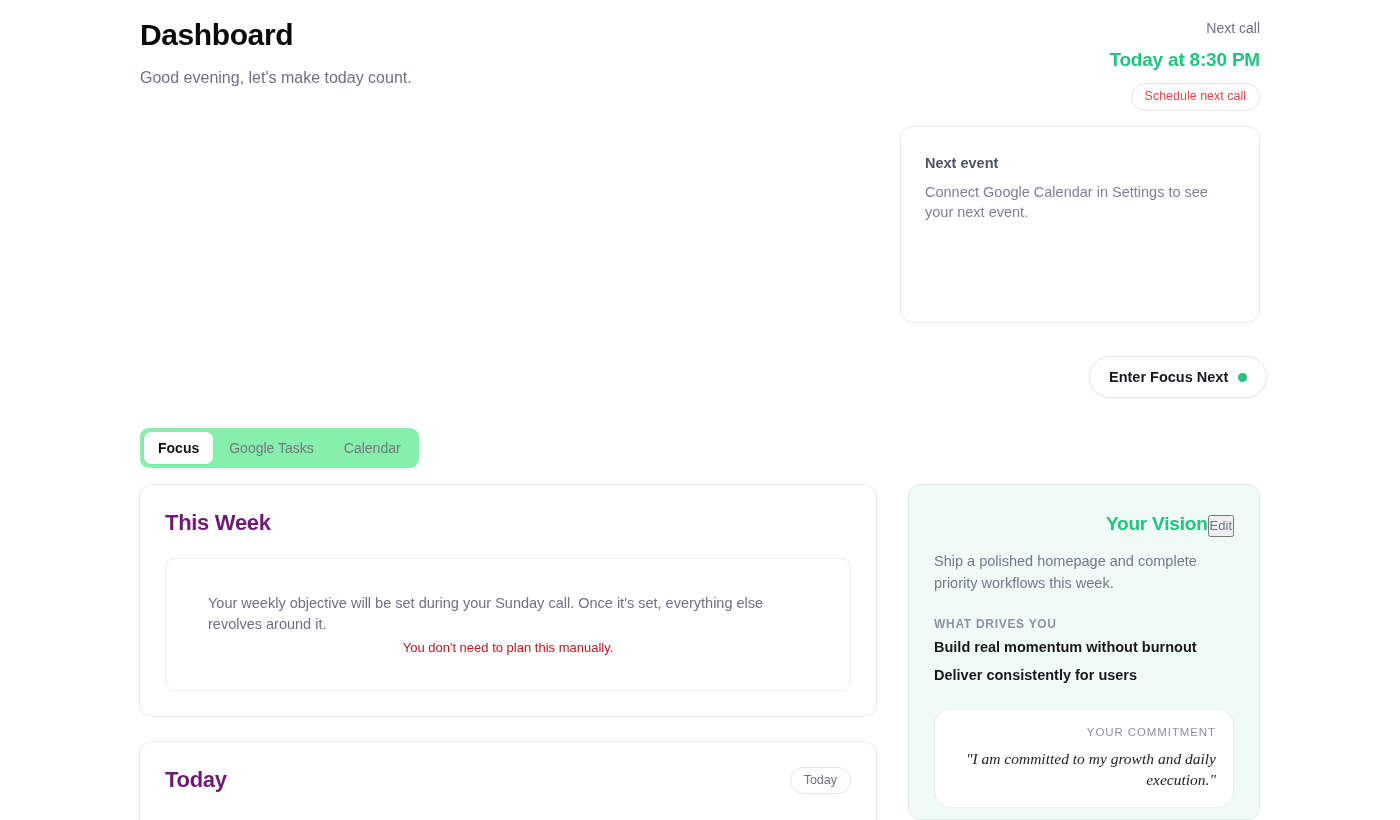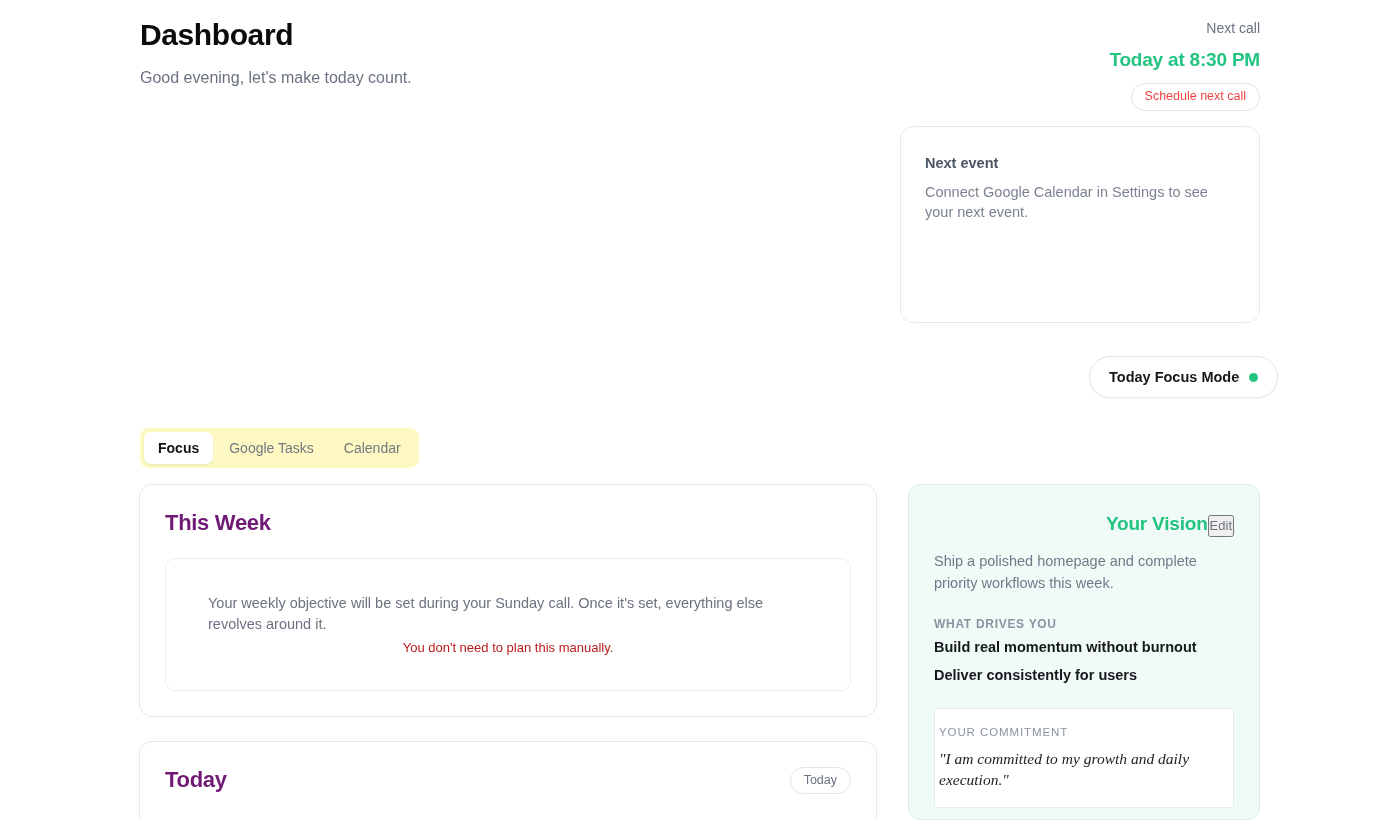--- a/index.html
+++ b/index.html
@@ -136,21 +136,21 @@
     background: #22c480;
     flex: none;
   }
 
   
   .tabs {
     position: absolute;
     left: 140px;
     top: 428px;
     display: inline-flex;
-    background: #fef9c3;
+    background: #86efac;
     border-radius: 9px;
     padding: 4px;
     gap: 2px;
     justify-content: space-between;
   }
 
   .tab {
     font-size: 14px;
     color: #73787f;
     padding: 6px 14px;
@@ -305,22 +305,23 @@
     font-weight: 700;
     color: #16181d;
     line-height: 26px;
     margin-top: 2px;
   }
 
   .commitment-box {
     margin-top: 20px;
     background: #ffffff;
     border: 1px solid #e8ecea;
-    border-radius: 2px;
-    padding: 15px 4px 17px;
+    border-radius: 17px;
+    padding: 15px 17px 17px;
+    text-align: right;
   }
 
   .commitment-label {
     font-size: 11.5px;
     font-weight: 400;
     letter-spacing: 0.9px;
     color: #8b94a0;
     line-height: 16px;
   }
 
@@ -349,21 +350,21 @@
       <button class="schedule-btn">Schedule next call</button>
     </div>
   </div>
 
   <div class="next-event-card">
     <div class="next-event-title">Next event</div>
     <div class="next-event-body">Connect Google Calendar in Settings to see your next event.</div>
   </div>
 
   <button class="focus-mode-btn">
-    <span class="focus-mode-label">Today Focus Mode</span>
+    <span class="focus-mode-label">Enter Focus Next</span>
     <span class="status-dot"></span>
   </button>
 
   <div class="tabs">
     <button class="tab active">Focus</button>
     <button class="tab">Google Tasks</button>
     <button class="tab">Calendar</button>
   </div>
 
   <div class="this-week-card">

